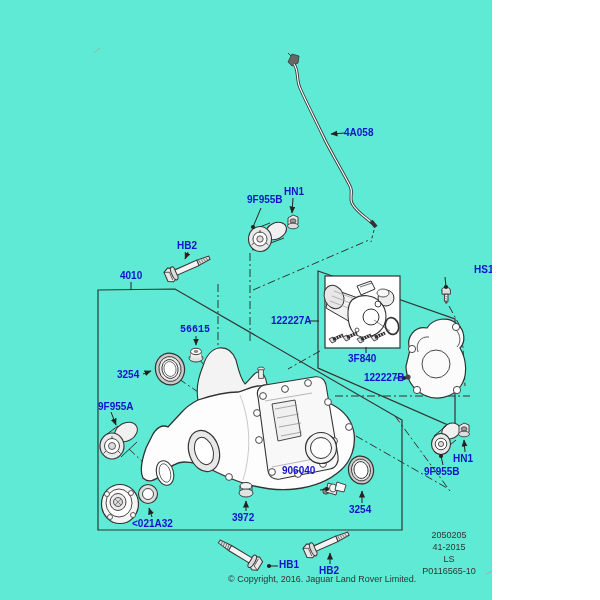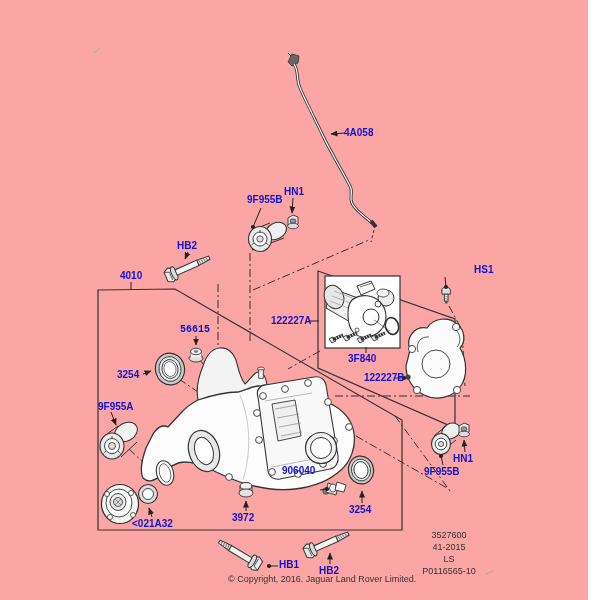--- a/index.html
+++ b/index.html
@@ -1,16 +1,16 @@
 <!DOCTYPE html>
 <html><head>
 <meta charset="utf-8">
 <style>
   html,body{margin:0;padding:0;background:#fff;}
-  .page{position:relative;width:588px;height:600px;background:#fca5a5;overflow:hidden;
+  .page{position:relative;width:492px;height:600px;background:#5eead4;overflow:hidden;
         font-family:"Liberation Sans",sans-serif;}
   .art{position:absolute;left:0;top:0;}
   .callout{position:absolute;font:bold 10px "Liberation Sans",sans-serif;color:#1212cc;
            white-space:nowrap;cursor:pointer;}
   .footnote{position:absolute;font:9px "Liberation Sans",sans-serif;color:#333;white-space:nowrap;}
   .plate{position:absolute;font:9px "Liberation Sans",sans-serif;color:#333;text-align:center;
          line-height:12px;width:96px;}
 </style>
 </head>
 <body>
@@ -306,19 +306,19 @@
   <div class="callout" style="left:232px;top:512px;">3972</div>
   <div class="callout" style="left:282px;top:465px;">906040</div>
   <div class="callout" style="left:349px;top:504px;">3254</div>
   <div class="callout" style="left:424px;top:466px;">9F955B</div>
   <div class="callout" style="left:453px;top:453px;">HN1</div>
   <div class="callout" style="left:279px;top:559px;">HB1</div>
   <div class="callout" style="left:319px;top:565px;">HB2</div>
 
   <div class="footnote" style="left:228px;top:574px;">© Copyright, 2016. Jaguar Land Rover Limited.</div>
   <div class="plate" style="left:401px;top:529px;">
-    <div>3527600</div>
+    <div>2050205</div>
     <div>41-2015</div>
     <div>LS</div>
     <div>P0116565-10</div>
   </div>
 
 </div>
 
 </body></html>

